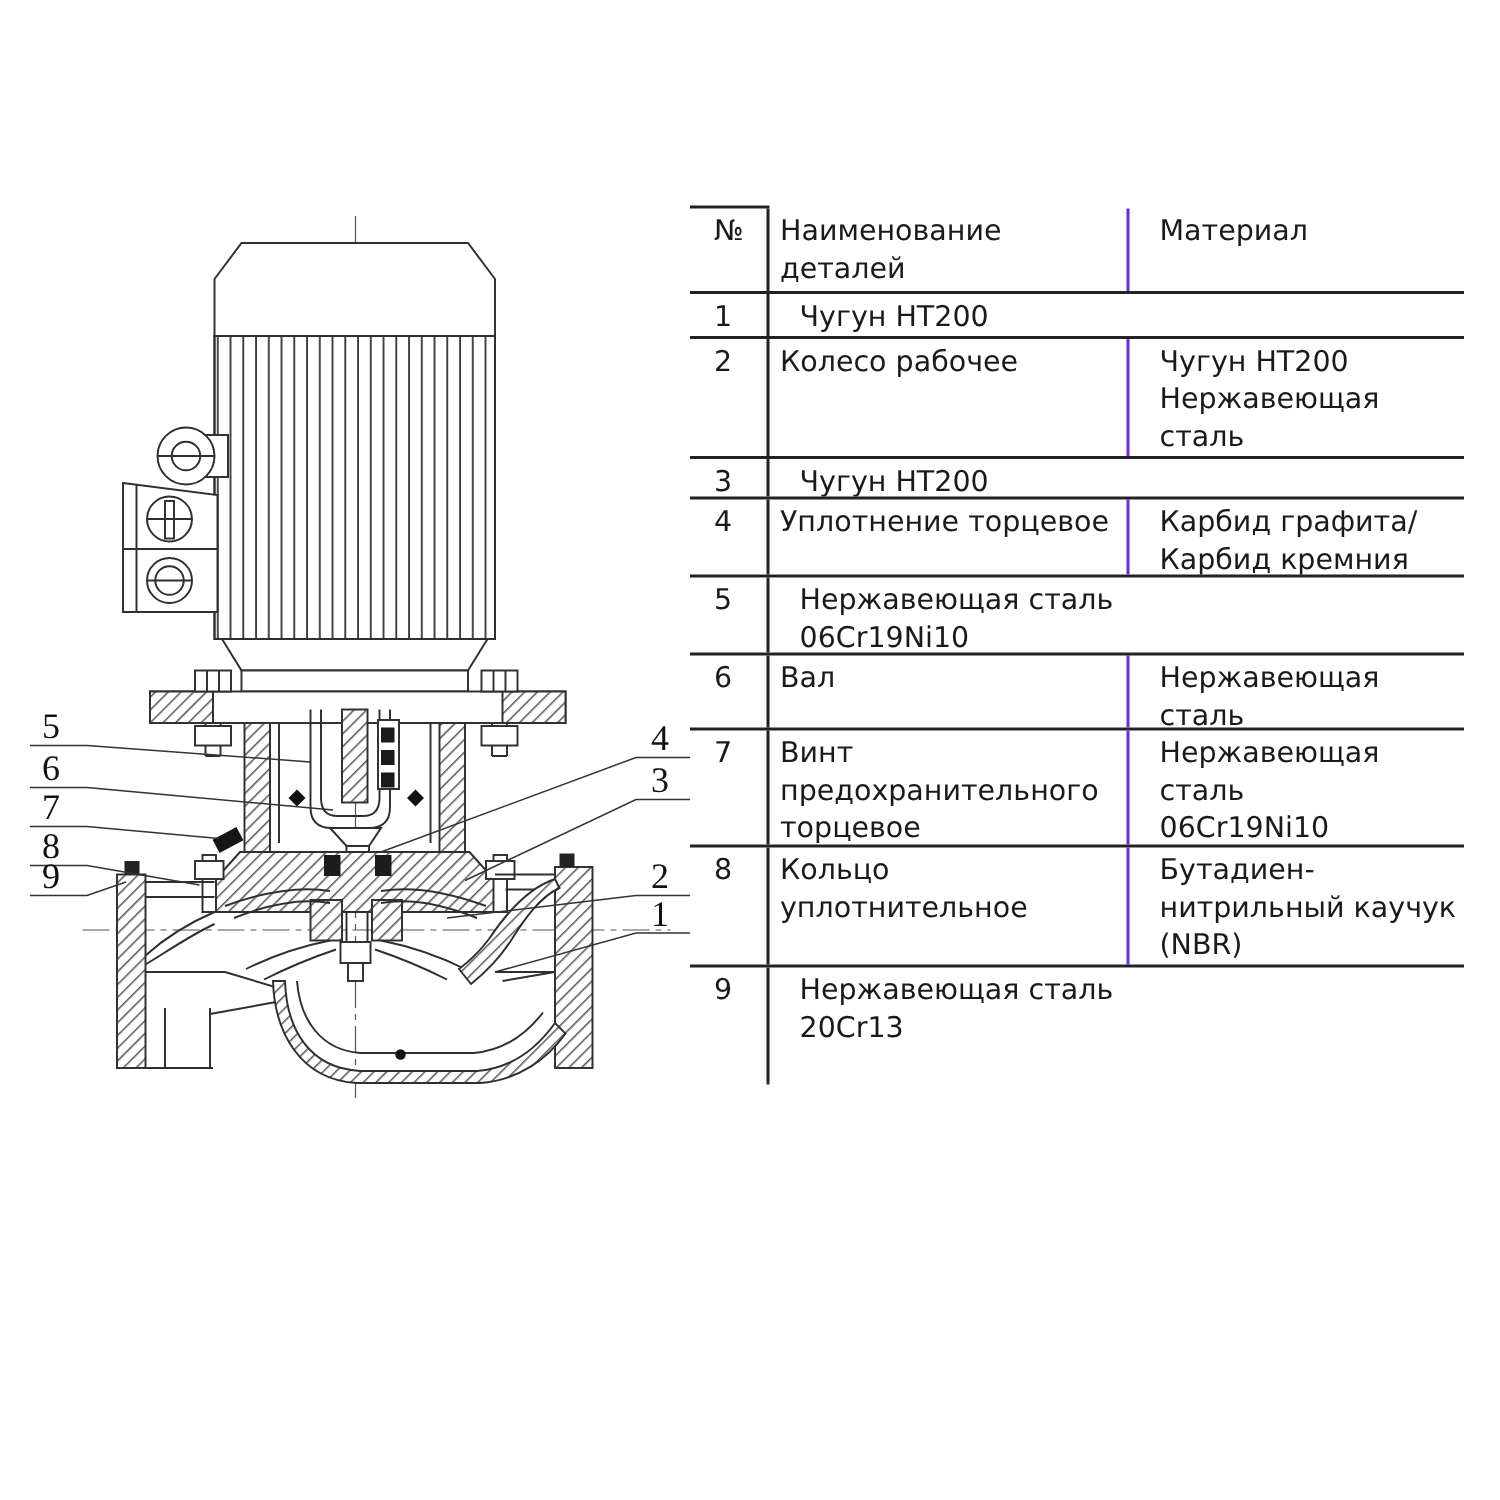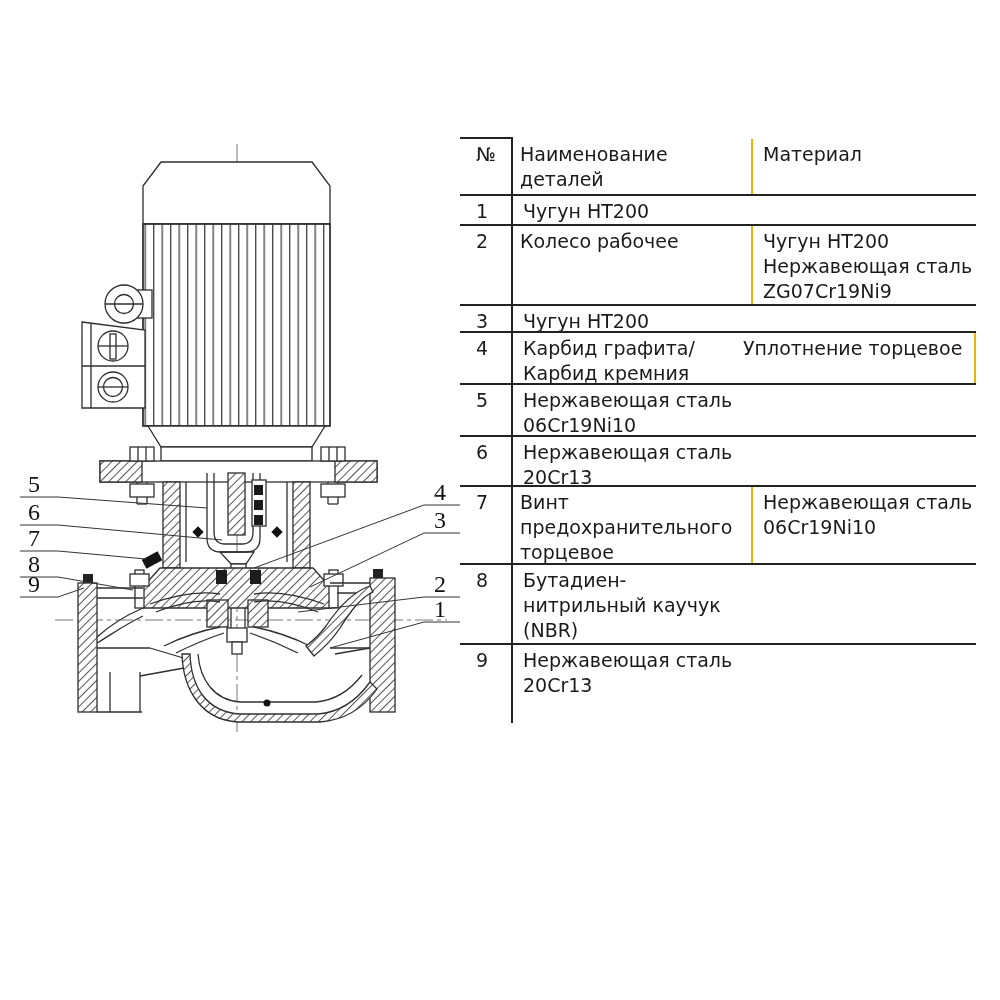--- a/index.html
+++ b/index.html
@@ -6,22 +6,22 @@
   #canvas{position:relative;width:1000px;height:1000px;background:#fff;overflow:hidden;
           font-family:"DejaVu Sans","Liberation Sans",sans-serif;color:#1a1a1a;}
 
   
   .parts-table{position:absolute;left:460px;top:139px;width:516px;}
   .t-row{display:flex;box-sizing:border-box;border-bottom:2px solid #222;}
   .t-row.last{border-bottom:none;}
   .cell{box-sizing:border-box;padding-top:3px;font-size:19px;line-height:25px;
         white-space:pre-line;overflow:hidden;}
   .c-num{width:53px;border-right:2px solid #222;padding-left:16px;}
-  .c-name{width:240px;border-right:2px solid #eab308;padding-left:7px;}
-  .c-mat{flex:1;padding-left:10px;}
+  .c-name{width:240px;border-right:2px solid #6d28d9;padding-left:7px;}
+  .c-mat{flex:1;padding-left:20px;}
   .rh-head{height:57px;}
   .rh-30{height:30px;} .rh-80{height:80px;} .rh-27{height:27px;}
   .rh-52{height:52px;} .rh-50{height:50px;} .rh-78{height:78px;}
   .top-seg{position:absolute;left:460px;top:137px;width:53px;height:2px;background:#222;}
 
   
   .diagram{position:absolute;left:0;top:140px;width:460px;height:600px;}
   svg text.callout{font-family:"Liberation Serif","DejaVu Serif",serif;font-size:24px;fill:#111;}
 </style>
 </head>
@@ -235,48 +235,51 @@
 ZG07Cr19Ni9</div>
   </div>
 
   <div class="t-row rh-27">
     <div class="cell c-num">3</div>
     <div class="cell c-mat">Чугун HT200</div>
   </div>
 
   <div class="t-row rh-52">
     <div class="cell c-num">4</div>
+    <div class="cell c-name">Уплотнение торцевое</div>
     <div class="cell c-mat">Карбид графита/
 Карбид кремния</div>
-    <div class="cell c-name">Уплотнение торцевое</div>
   </div>
 
   <div class="t-row rh-52">
     <div class="cell c-num">5</div>
     <div class="cell c-mat">Нержавеющая сталь
 06Cr19Ni10</div>
   </div>
 
   <div class="t-row rh-50">
     <div class="cell c-num">6</div>
+    <div class="cell c-name">Вал</div>
     <div class="cell c-mat">Нержавеющая сталь
 20Cr13</div>
   </div>
 
   <div class="t-row rh-78">
     <div class="cell c-num">7</div>
     <div class="cell c-name">Винт
 предохранительного
 торцевое</div>
     <div class="cell c-mat">Нержавеющая сталь
 06Cr19Ni10</div>
   </div>
 
   <div class="t-row rh-80">
     <div class="cell c-num">8</div>
+    <div class="cell c-name">Кольцо
+уплотнительное</div>
     <div class="cell c-mat">Бутадиен-
 нитрильный каучук
 (NBR)</div>
   </div>
 
   <div class="t-row rh-78 last">
     <div class="cell c-num">9</div>
     <div class="cell c-mat">Нержавеющая сталь
 20Cr13</div>
   </div>

